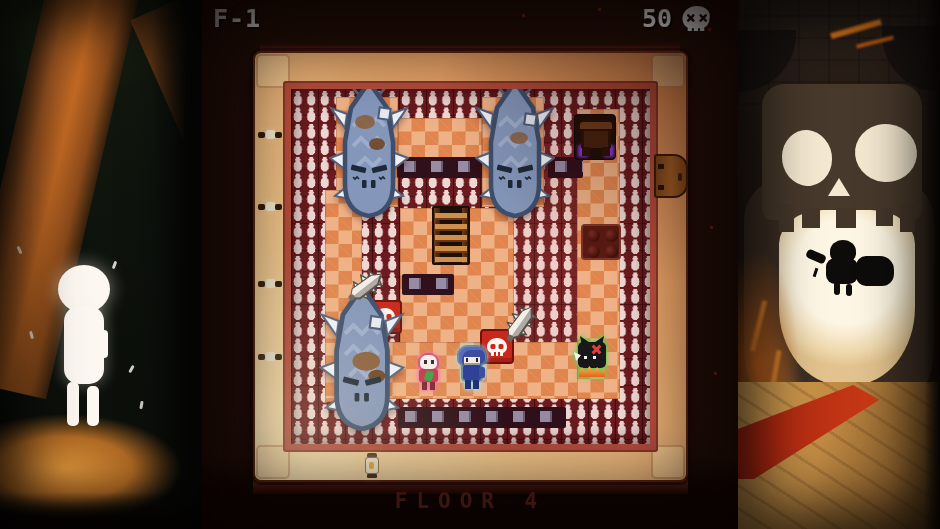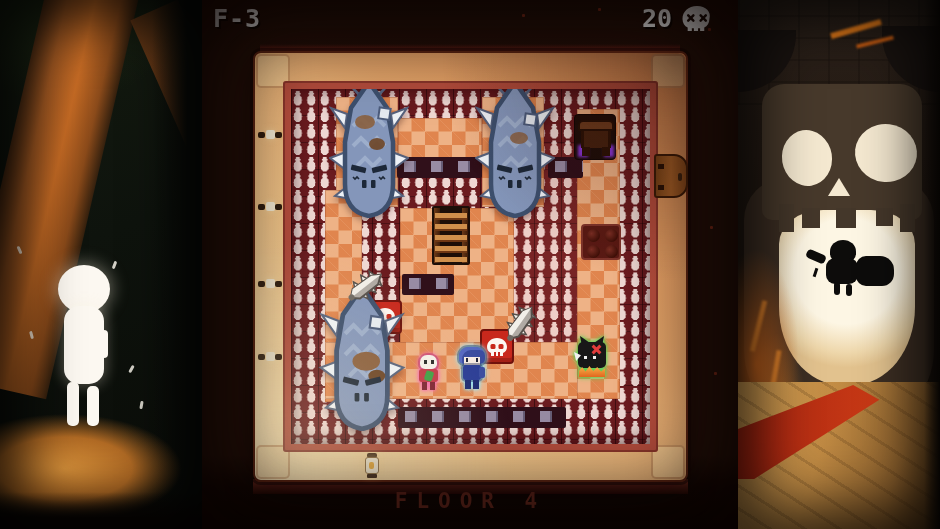--- a/index.html
+++ b/index.html
@@ -232,23 +232,23 @@
 
     <i class="speck" style="left:120px;top:96px"></i>
     <i class="speck" style="left:320px;top:14px"></i>
     <i class="speck" style="left:420px;top:98px"></i>
     <i class="speck" style="left:506px;top:28px"></i>
     <i class="speck" style="left:508px;top:226px"></i>
     <i class="speck" style="left:512px;top:372px"></i>
     <i class="speck" style="left:396px;top:8px"></i>
     <i class="speck" style="left:100px;top:470px"></i>
 
-    <div class="hud-floor">F-3</div>
+    <div class="hud-floor">F-1</div>
     <div class="hud-skulls">
-      <span>20</span>
+      <span>50</span>
       <svg width="34" height="29" viewBox="0 0 32 28">
         <path d="M16 2C7.5 2 2 7.5 2 14.5c0 4 2 6.8 5 8.3V26h4v-2.6h2V26h4v-2.6h2V26h4v-3.2c3-1.5 5-4.3 5-8.3C30 7.5 24.5 2 16 2Z" fill="#f2f2f2"></path>
         <g stroke="#1c0d08" stroke-width="2.4" stroke-linecap="round">
           <line x1="7.5" y1="11" x2="12.5" y2="16"></line>
             <line x1="12.5" y1="11" x2="7.5" y2="16"></line>
           <line x1="19.5" y1="11" x2="24.5" y2="16"></line>
             <line x1="24.5" y1="11" x2="19.5" y2="16"></line>
         </g>
       </svg>
     </div>

